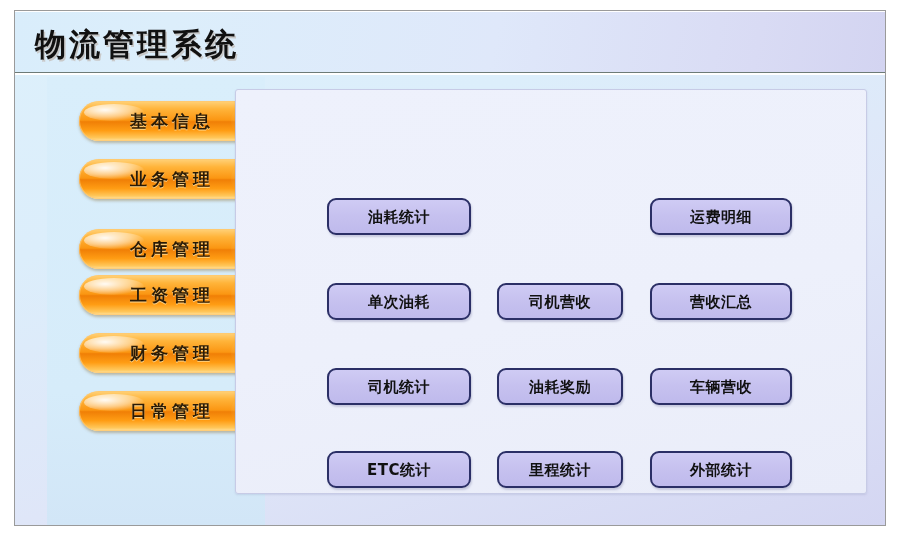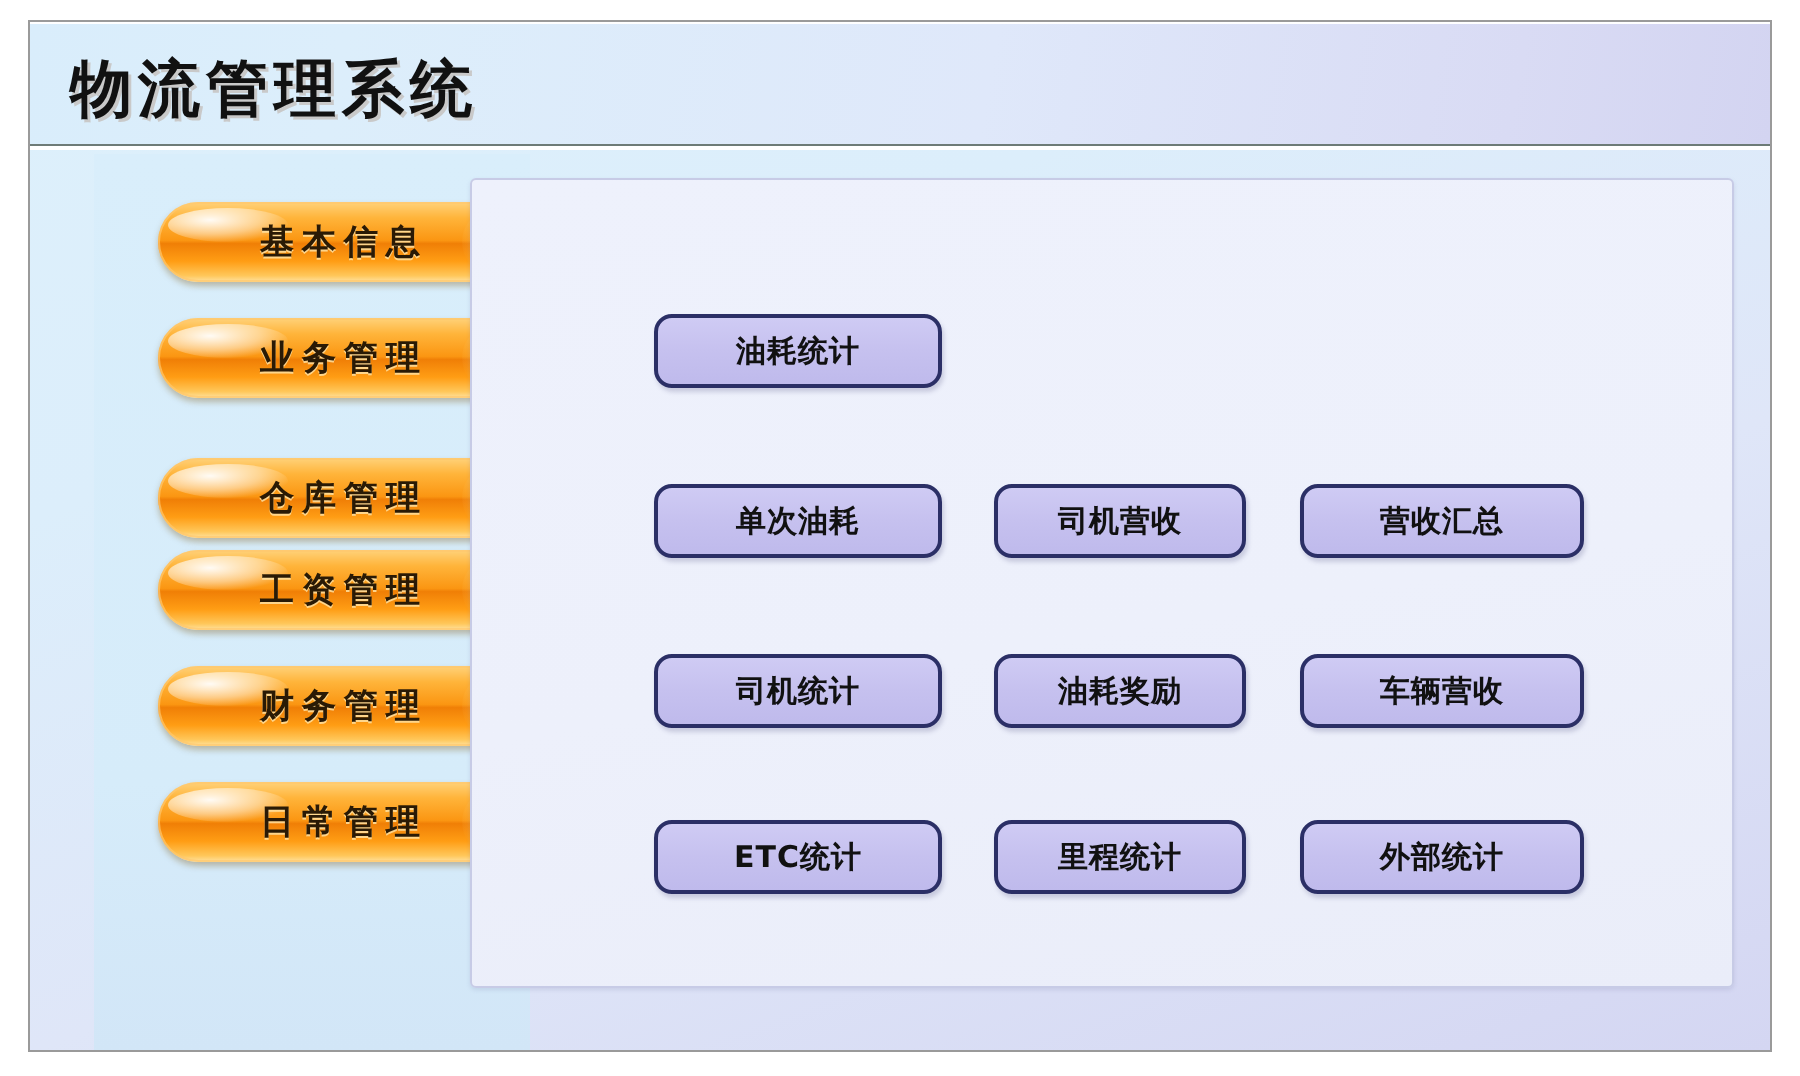--- a/index.html
+++ b/index.html
@@ -149,20 +149,21 @@
   }
 
   .grid-button {
     position: absolute;
     height: 37px;
     border: 2px solid #2b2f66;
     border-radius: 9px;
     background: linear-gradient(180deg, #cfcbf4 0%, #c6c1ef 48%, #bfbaec 100%);
     box-shadow: 1px 2px 2px rgba(90, 90, 140, 0.25);
     cursor: pointer;
+    margin-top: 41px;
   }
   .grid-label {
     position: absolute;
     left: 0; right: 0;
     top: 50%;
     transform: translateY(-50%);
     text-align: center;
     font-size: 15px;
     font-weight: bold;
     letter-spacing: 0.5px;
@@ -201,20 +202,23 @@
     <div class="nav-button" style="top:314px">
       <span class="nav-label">日常管理</span>
     </div>
   </div>
 
   <div id="content-panel">
 
     <div class="grid-button col-a" style="top:67px">
       <span class="grid-label">油耗统计</span>
     </div>
+    <div class="grid-button col-c" style="top:67px">
+      <span class="grid-label">运费明细</span>
+    </div>
 
     <div class="grid-button col-a" style="top:152px">
       <span class="grid-label">单次油耗</span>
     </div>
     <div class="grid-button col-b" style="top:152px">
       <span class="grid-label">司机营收</span>
     </div>
     <div class="grid-button col-c" style="top:152px">
       <span class="grid-label">营收汇总</span>
     </div>

